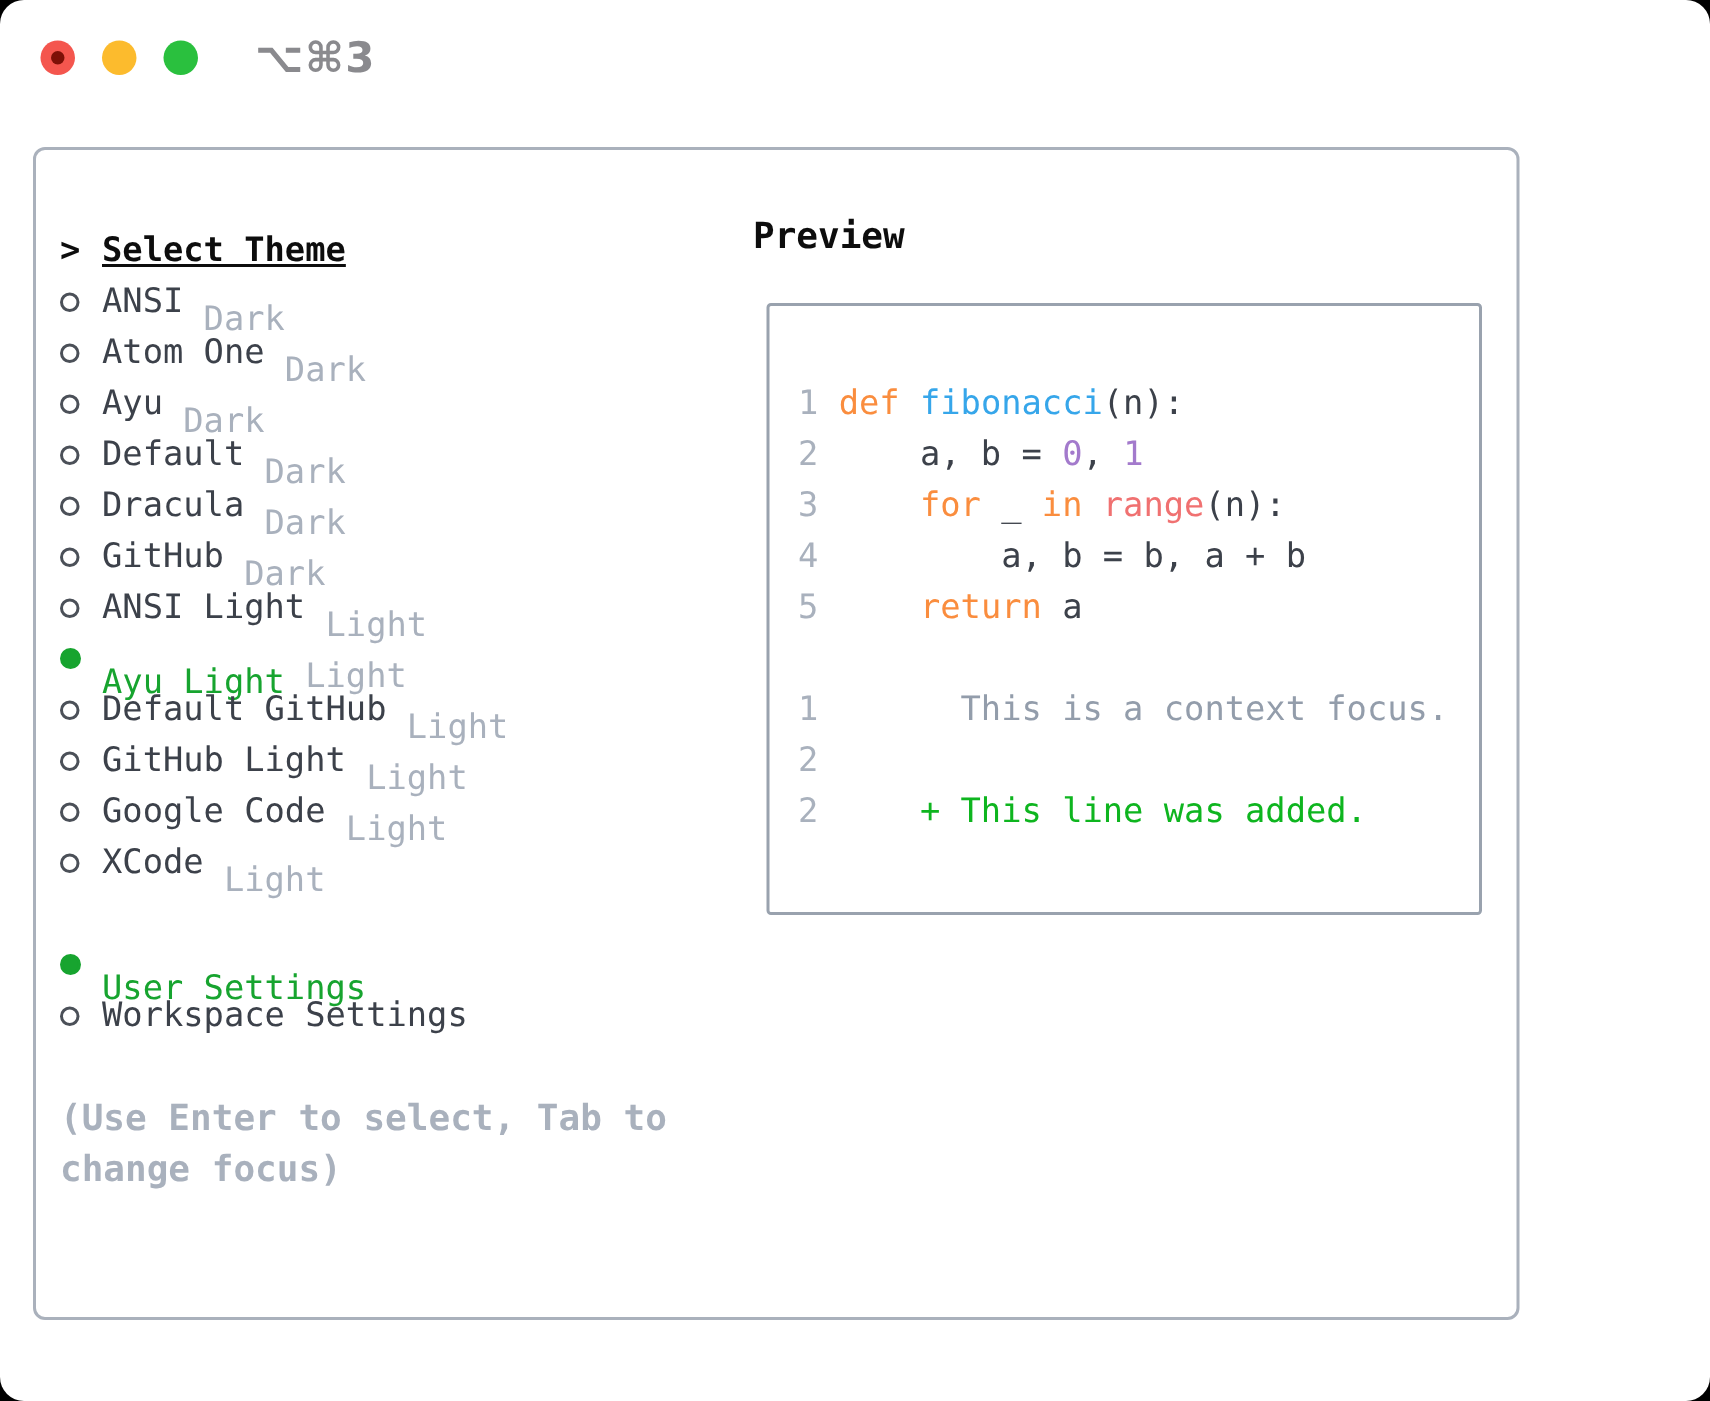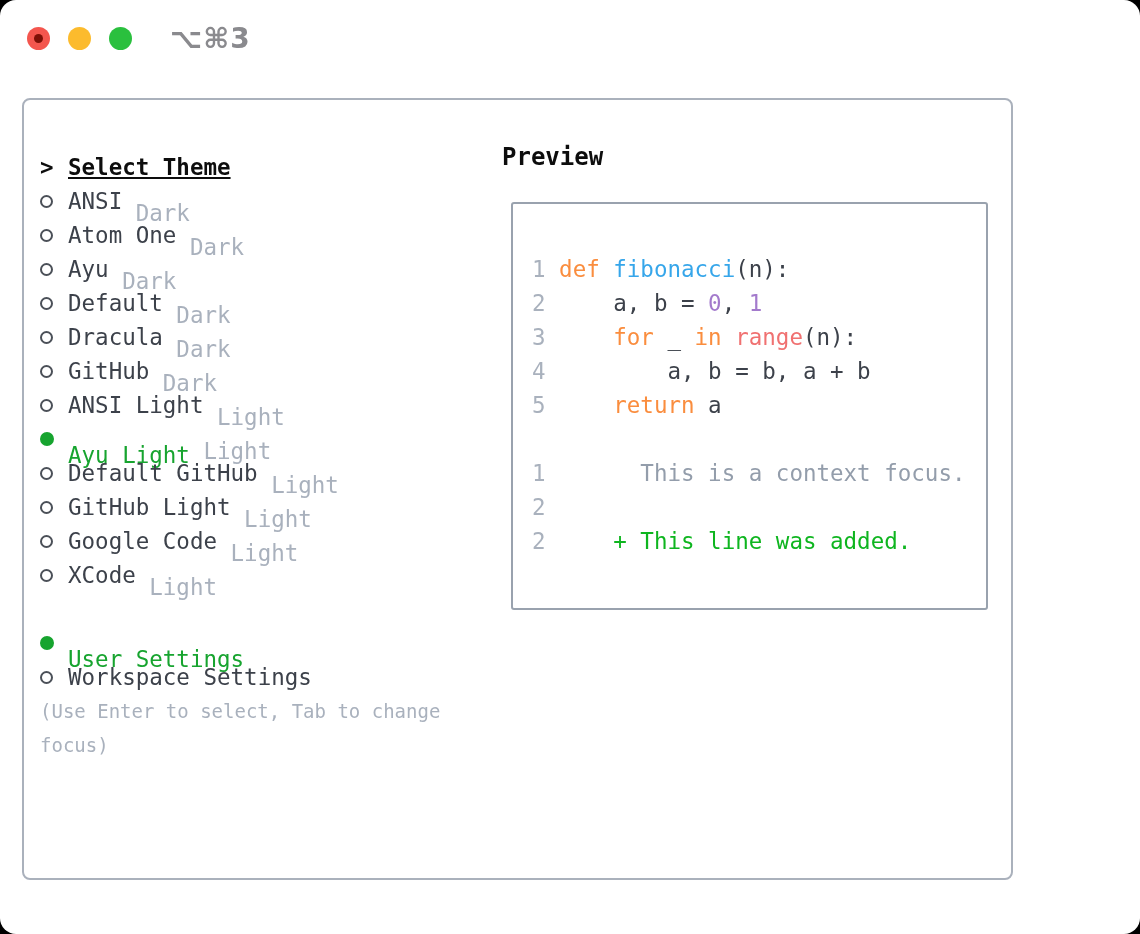--- a/index.html
+++ b/index.html
@@ -46,22 +46,23 @@
     border:2px solid #4b5058; background:transparent;
   }
   .selected .dot { background:var(--accent_green); border-color:var(--accent_green); width:14px; height:14px; }
   .prompt { width:28px; flex:none; font-weight:bold; color:var(--text_black); }
   .list-header { font-weight:bold; color:var(--text_black);text-decoration:underline; }
   .section-header { color:var(--text_black); }
   .theme-name, .option-label { color:var(--text_dark); }
   .selected .theme-name, .selected .option-label { color:var(--accent_green);margin-top:32px; }
   .theme-variant { color:var(--text_muted); margin-left:1ch;margin-top:24px; }
   .help {
-    width:420px; font-size:19px; line-height:34px;
+    margin-top:34px; width:420px; font-size:24px; line-height:34px;
     color:var(--text_muted);
+    font-weight:bold;
   }
 
   
   .preview-title {
     position:absolute; left:478px; top:40px; height:34px;
     display:flex; align-items:center;
     font-size:24px; font-weight:bold; color:var(--text_black);
   }
   .preview-box {
     position:absolute; left:487px; top:102px; width:477px; height:408px;

